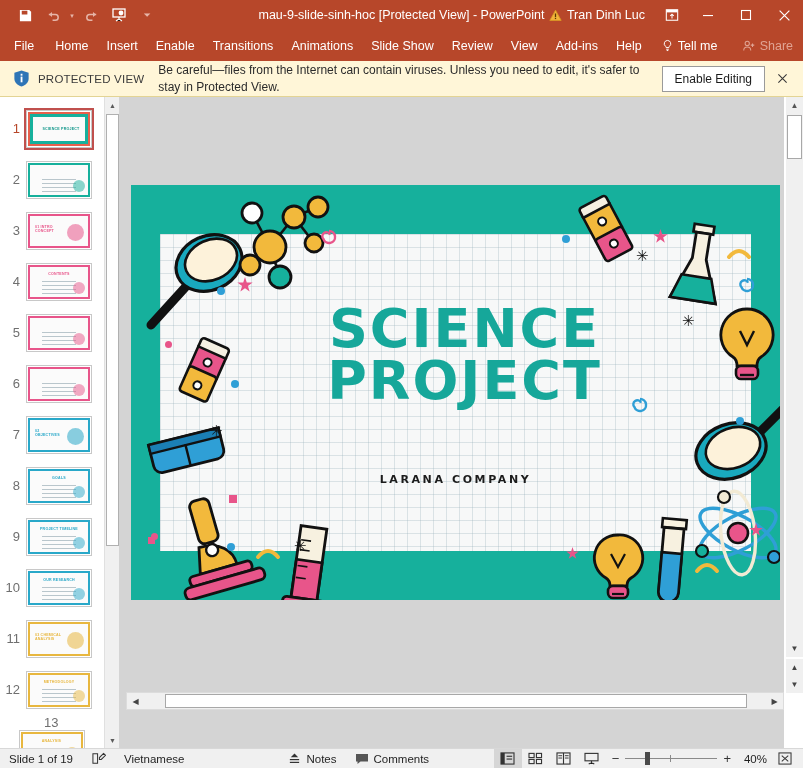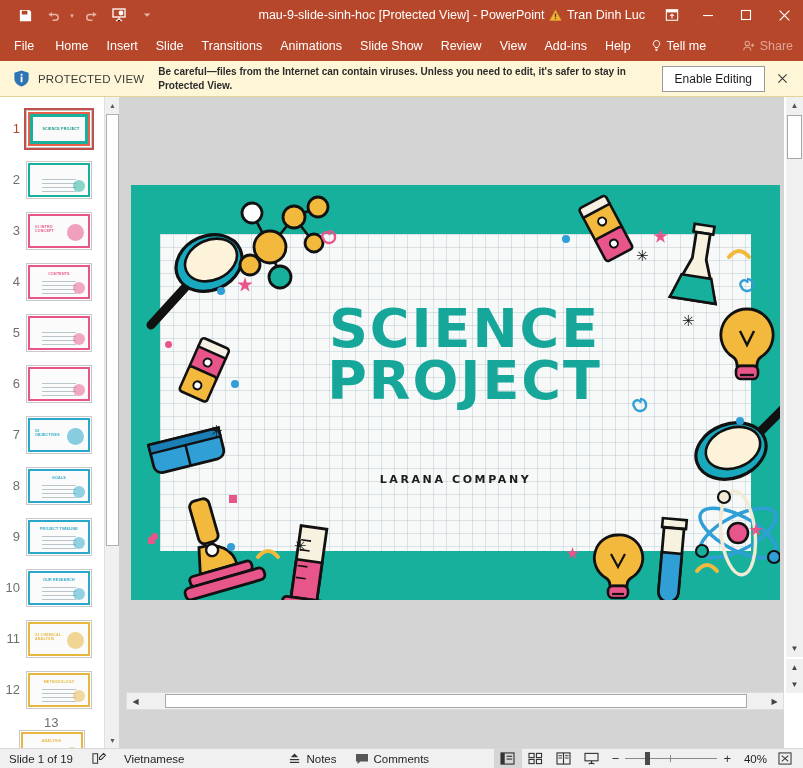--- a/index.html
+++ b/index.html
@@ -69,22 +69,22 @@
     position: absolute; top: 61px; left: 0; width: 803px; height: 36px;
     background: #fff6d8; border-bottom: 1px solid #e3d494;
     display: flex; align-items: center; padding: 0 8px;
   }
   .pv-icon { width: 26px; display: flex; justify-content: center; }
   .pv-label {
     font-size: 11.5px; color: #3a3a3a; letter-spacing: .2px;
     padding: 0 10px 0 4px; white-space: nowrap;
   }
   .pv-msg {
-    font-size: 10px; color: #2b2b2b; line-height: 1.35;
-    max-width: 505px; padding-left: 4px; font-weight: bold;
+    font-size: 12px; color: #2b2b2b; line-height: 1.35;
+    max-width: 505px; padding-left: 4px;
   }
   .pv-btn {
     margin-left: auto; background: #ffffff; border: 1px solid #9a9a9a;
     font-size: 12px; color: #1a1a1a; padding: 5px 12px;
     font-family: "Liberation Sans", sans-serif; white-space: nowrap;
   }
   .pv-close {
     width: 26px; height: 26px; display: flex; align-items: center; justify-content: center;
     color: #444; font-size: 14px; margin-left: 4px;
   }
@@ -296,21 +296,21 @@
             <path stroke="#fff" stroke-width="1.1" d="M1.5 1.5l9 9M10.5 1.5l-9 9"></path>
           </svg>
       </div>
     </div>
   </div>
 
   <div class="ribbon">
     <div class="tab file">File</div>
     <div class="tab">Home</div>
     <div class="tab">Insert</div>
-    <div class="tab">Slide</div>
+    <div class="tab">Enable</div>
     <div class="tab">Transitions</div>
     <div class="tab">Animations</div>
     <div class="tab">Slide Show</div>
     <div class="tab">Review</div>
     <div class="tab">View</div>
     <div class="tab">Add-ins</div>
     <div class="tab">Help</div>
     <div class="tellme">
       <svg width="13" height="13" viewBox="0 0 16 16">
           <path fill="none" stroke="#fff" stroke-width="1.2" d="M8 1.8a4 4 0 0 0-2.4 7.2c.5.4.7 1 .7 1.5h3.4c0-.5.2-1.1.7-1.5A4 4 0 0 0 8 1.8z"></path>

